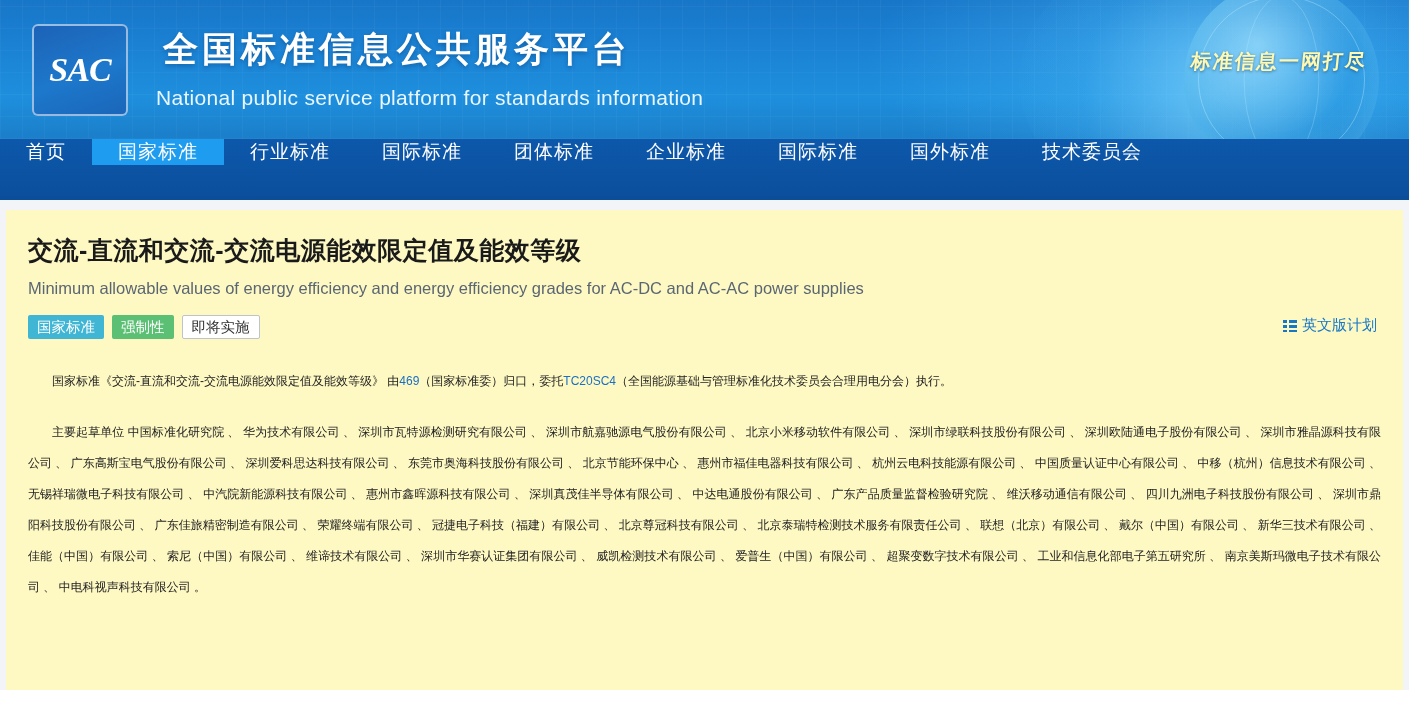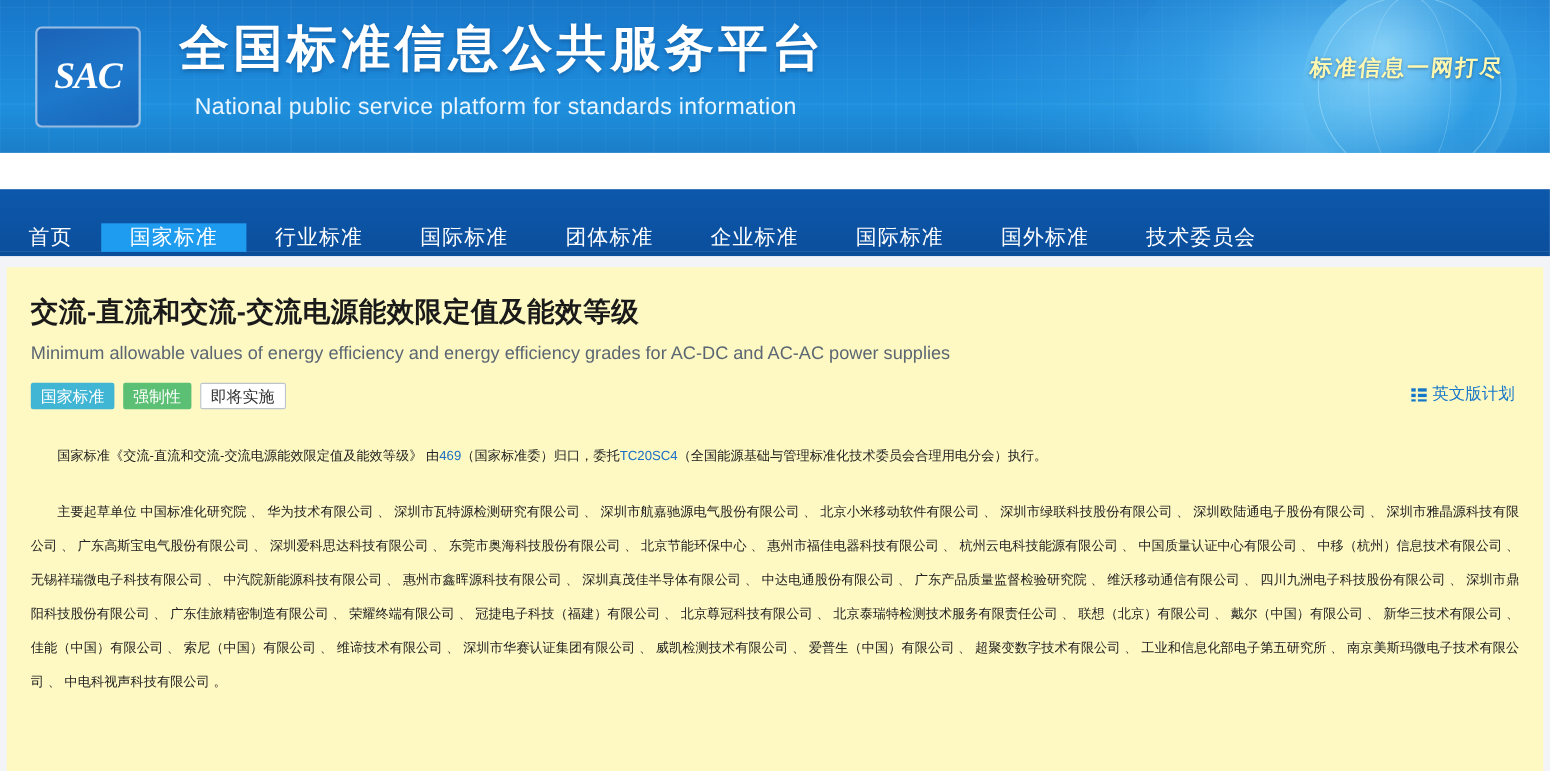--- a/index.html
+++ b/index.html
@@ -63,30 +63,30 @@
   .logo-text {
     color: #ffffff;
     font-size: 34px;
     font-weight: bold;
     font-style: italic;
     letter-spacing: -1px;
     font-family: "Liberation Serif", serif;
   }
   .title-cn {
     position: absolute;
-    left: 163px; top: 14px;
-    color: #ffffff;
-    font-size: 45px;
+    left: 163px; top: 26px;
+    color: #ffffff;
+    font-size: 35px;
     font-weight: bold;
     letter-spacing: 4px;
     text-shadow: 0 2px 4px rgba(0,40,90,0.35);
   }
   .title-en {
     position: absolute;
-    left: 177px; top: 86px;
+    left: 156px; top: 86px;
     color: #eaf6ff;
     font-size: 21px;
     letter-spacing: 0.3px;
   }
   .slogan {
     position: absolute;
     right: 42px; top: 48px;
     color: #fff8b0;
     font-size: 20px;
     font-weight: bold;
@@ -95,22 +95,21 @@
     text-shadow: 0 1px 3px rgba(0,40,90,0.5);
     transform: skewX(-6deg);
   }
 
   
   .nav {
     display: flex;
     width: 1409px;
     height: 57px;
     background: linear-gradient(180deg, #0d58ab 0%, #0b4f9d 100%);
-    align-items: flex-end;
-    margin-top: 33px;
+    align-items: flex-start;
   }
   .nav-item {
     display: flex;
     align-items: center;
     justify-content: center;
     padding: 0 26px;
     color: #ffffff;
     font-size: 19px;
     letter-spacing: 1px;
     cursor: pointer;

